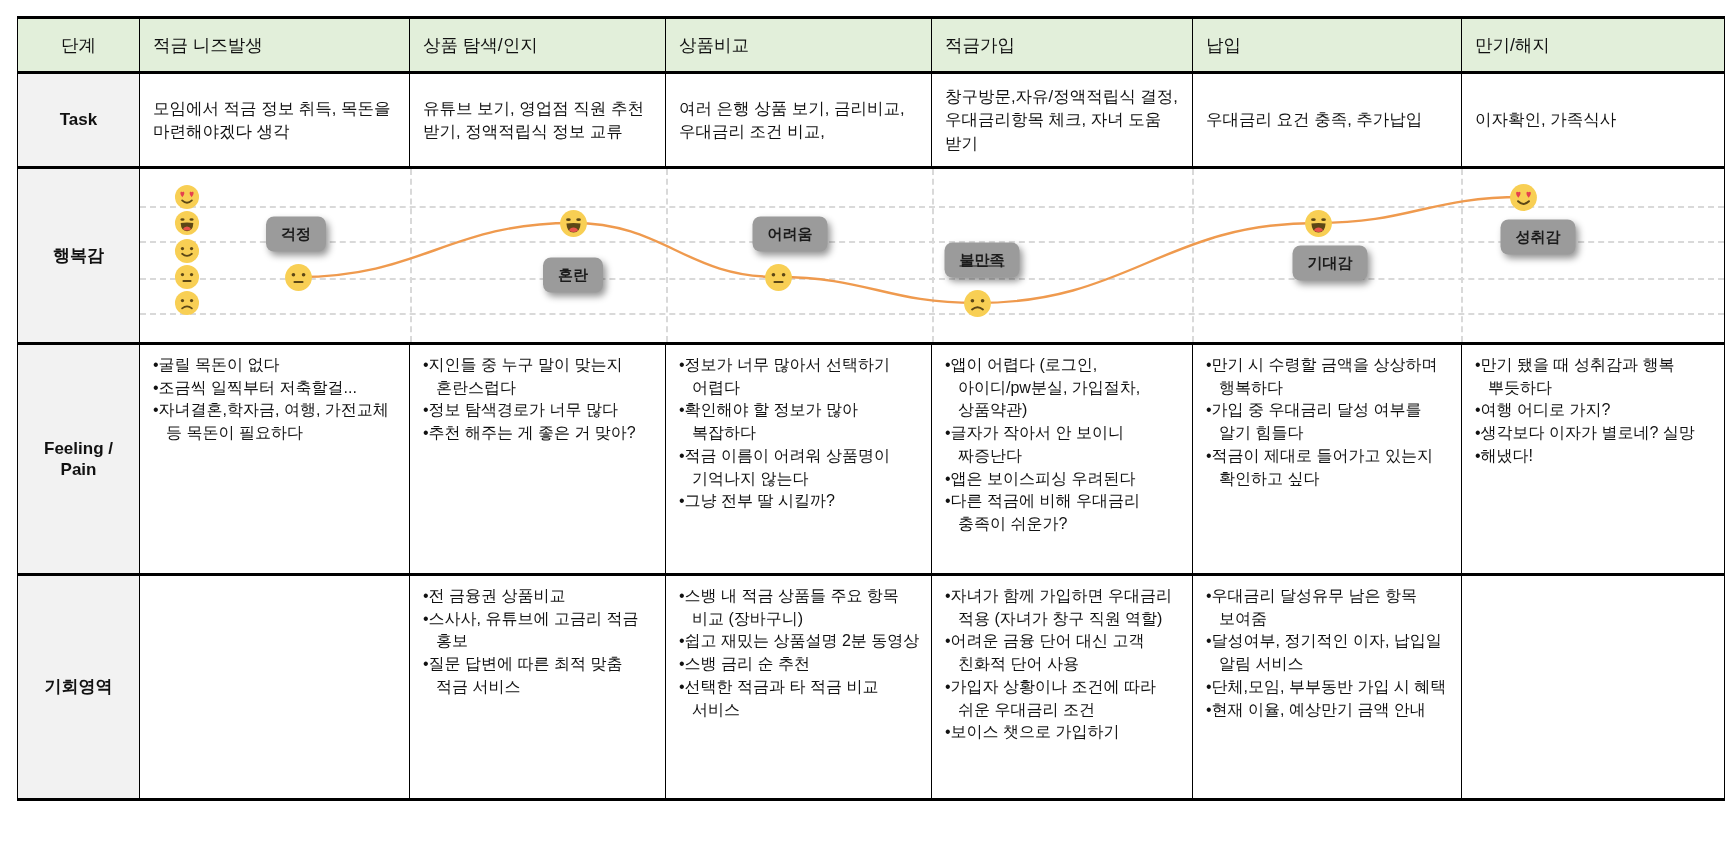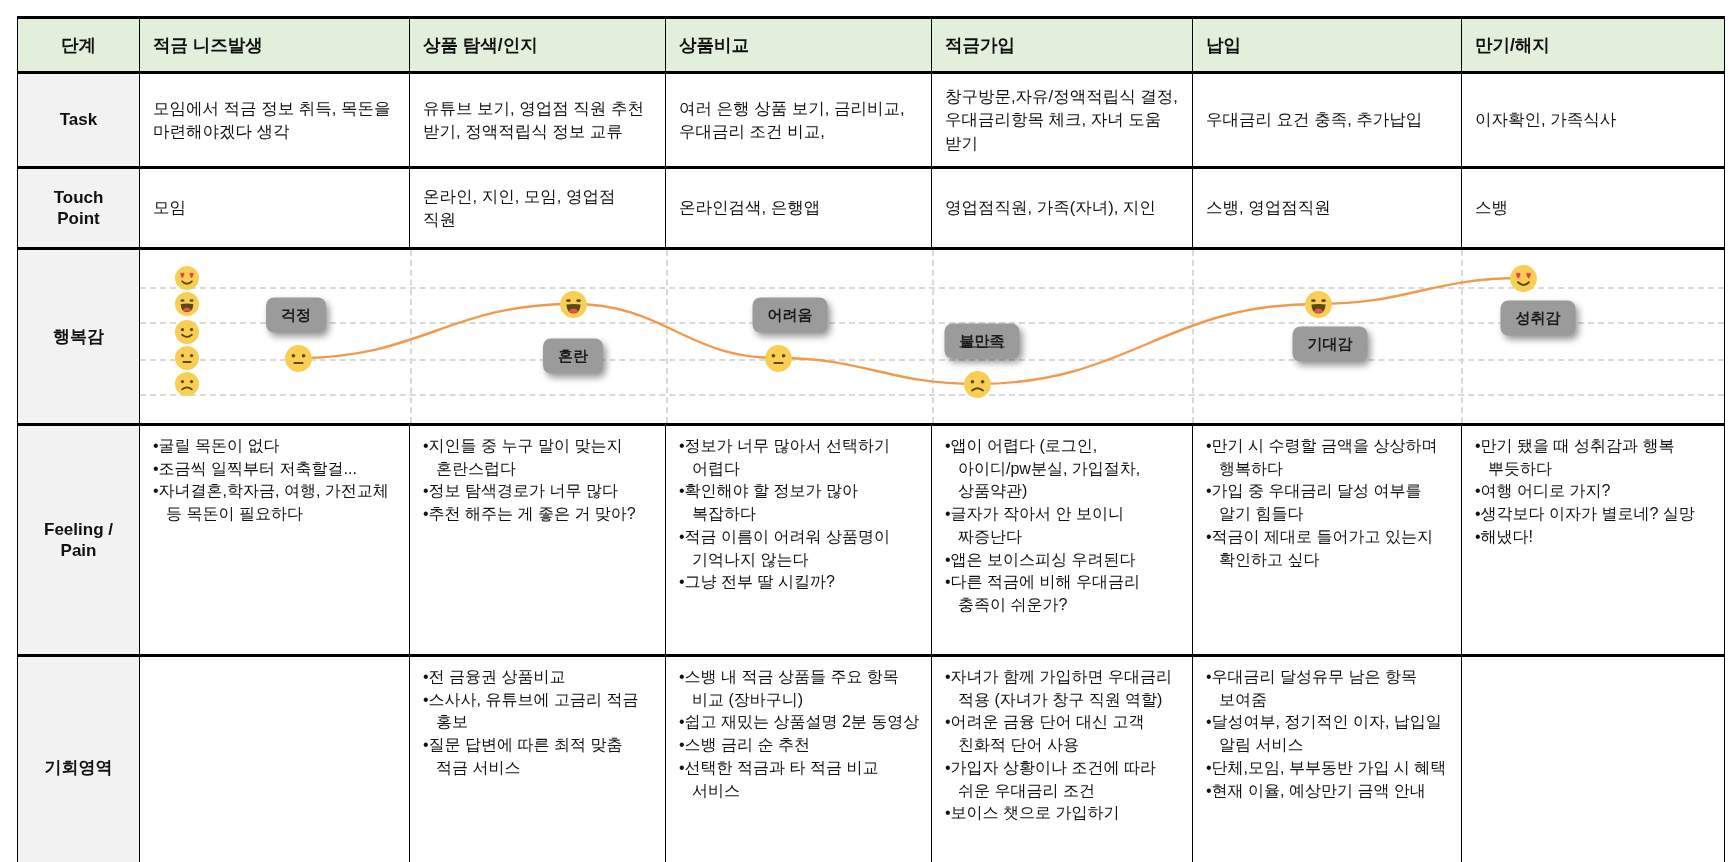--- a/index.html
+++ b/index.html
@@ -6,21 +6,21 @@
     --header:#E2EFDA; --label:#F2F2F2; --chip:#9B9B9B; --curve:#EF9A4E; --border:#000;
   }
   html,body{margin:0;padding:0;background:#fff;width:1729px;height:862px;overflow:hidden;}
   body{font-family:"Liberation Sans","DejaVu Sans",sans-serif;color:#111;}
   table.jmap{border-collapse:collapse;table-layout:fixed;width:1707px;margin:16px 0 0 17px;}
   table.jmap th, table.jmap td{
     border-left:1.6px solid var(--border); border-right:1.6px solid var(--border);
     border-top:3px solid var(--border); border-bottom:3px solid var(--border);
     vertical-align:middle; word-break:keep-all; overflow:hidden;
   }
-  tr.head th{background:var(--header);font-weight:700;font-size:17.5px;text-align:left;padding:6px 13px;height:40px;}
+  tr.head th{background:var(--header);font-weight:400;font-size:17.5px;text-align:left;padding:6px 13px;height:40px;}
   tr.head th.corner{text-align:center;}
   th.rlabel{background:var(--label);font-weight:700;font-size:17px;text-align:center;padding:4px 16px;line-height:1.25;}
   tr.task-row td{height:76px;font-size:16.5px;line-height:1.42;padding:8px 13px;text-align:left;}
   tr.touch-row td{height:62px;font-size:16.5px;line-height:1.42;padding:8px 13px;text-align:left;}
   td.happy-cell{padding:0;height:173px;text-align:right;}
   .canvas{position:relative;width:100%;height:173px;overflow:hidden;}
   .hline{position:absolute;left:0;right:0;height:0;border-top:2px dashed #d9d9d9;z-index:0;}
   .vline{position:absolute;top:0;bottom:0;width:0;border-left:2px dashed #d9d9d9;z-index:0;}
   .curve-svg{position:absolute;left:0;top:0;width:100%;height:100%;z-index:1;}
   .emo{position:absolute;z-index:2;}
@@ -61,29 +61,20 @@
   <tr class="task-row">
     <th class="rlabel">Task</th>
     <td>모임에서 적금 정보 취득, 목돈을 마련해야겠다 생각</td>
     <td>유튜브 보기, 영업점 직원 추천 받기, 정액적립식 정보 교류</td>
     <td>여러 은행 상품 보기, 금리비교, 우대금리 조건 비교,</td>
     <td>창구방문,자유/정액적립식 결정, 우대금리항목 체크, 자녀 도움 받기</td>
     <td>우대금리 요건 충족, 추가납입</td>
     <td>이자확인, 가족식사</td>
   </tr>
 
-  <tr class="touch-row">
-    <th class="rlabel">Touch Point</th>
-    <td>모임</td>
-    <td>온라인, 지인, 모임, 영업점 직원</td>
-    <td>온라인검색, 은행앱</td>
-    <td>영업점직원, 가족(자녀), 지인</td>
-    <td>스뱅, 영업점직원</td>
-    <td>스뱅</td>
-  </tr>
 
   <tr class="happy-row">
     <th class="rlabel">행복감</th>
     <td class="happy-cell" colspan="6">
       <div class="canvas">
         <div class="hline" style="top:37px"></div>
         <div class="hline" style="top:72px"></div>
         <div class="hline" style="top:109px"></div>
         <div class="hline" style="top:144px"></div>
         <div class="vline" style="left:17.03%"></div>

